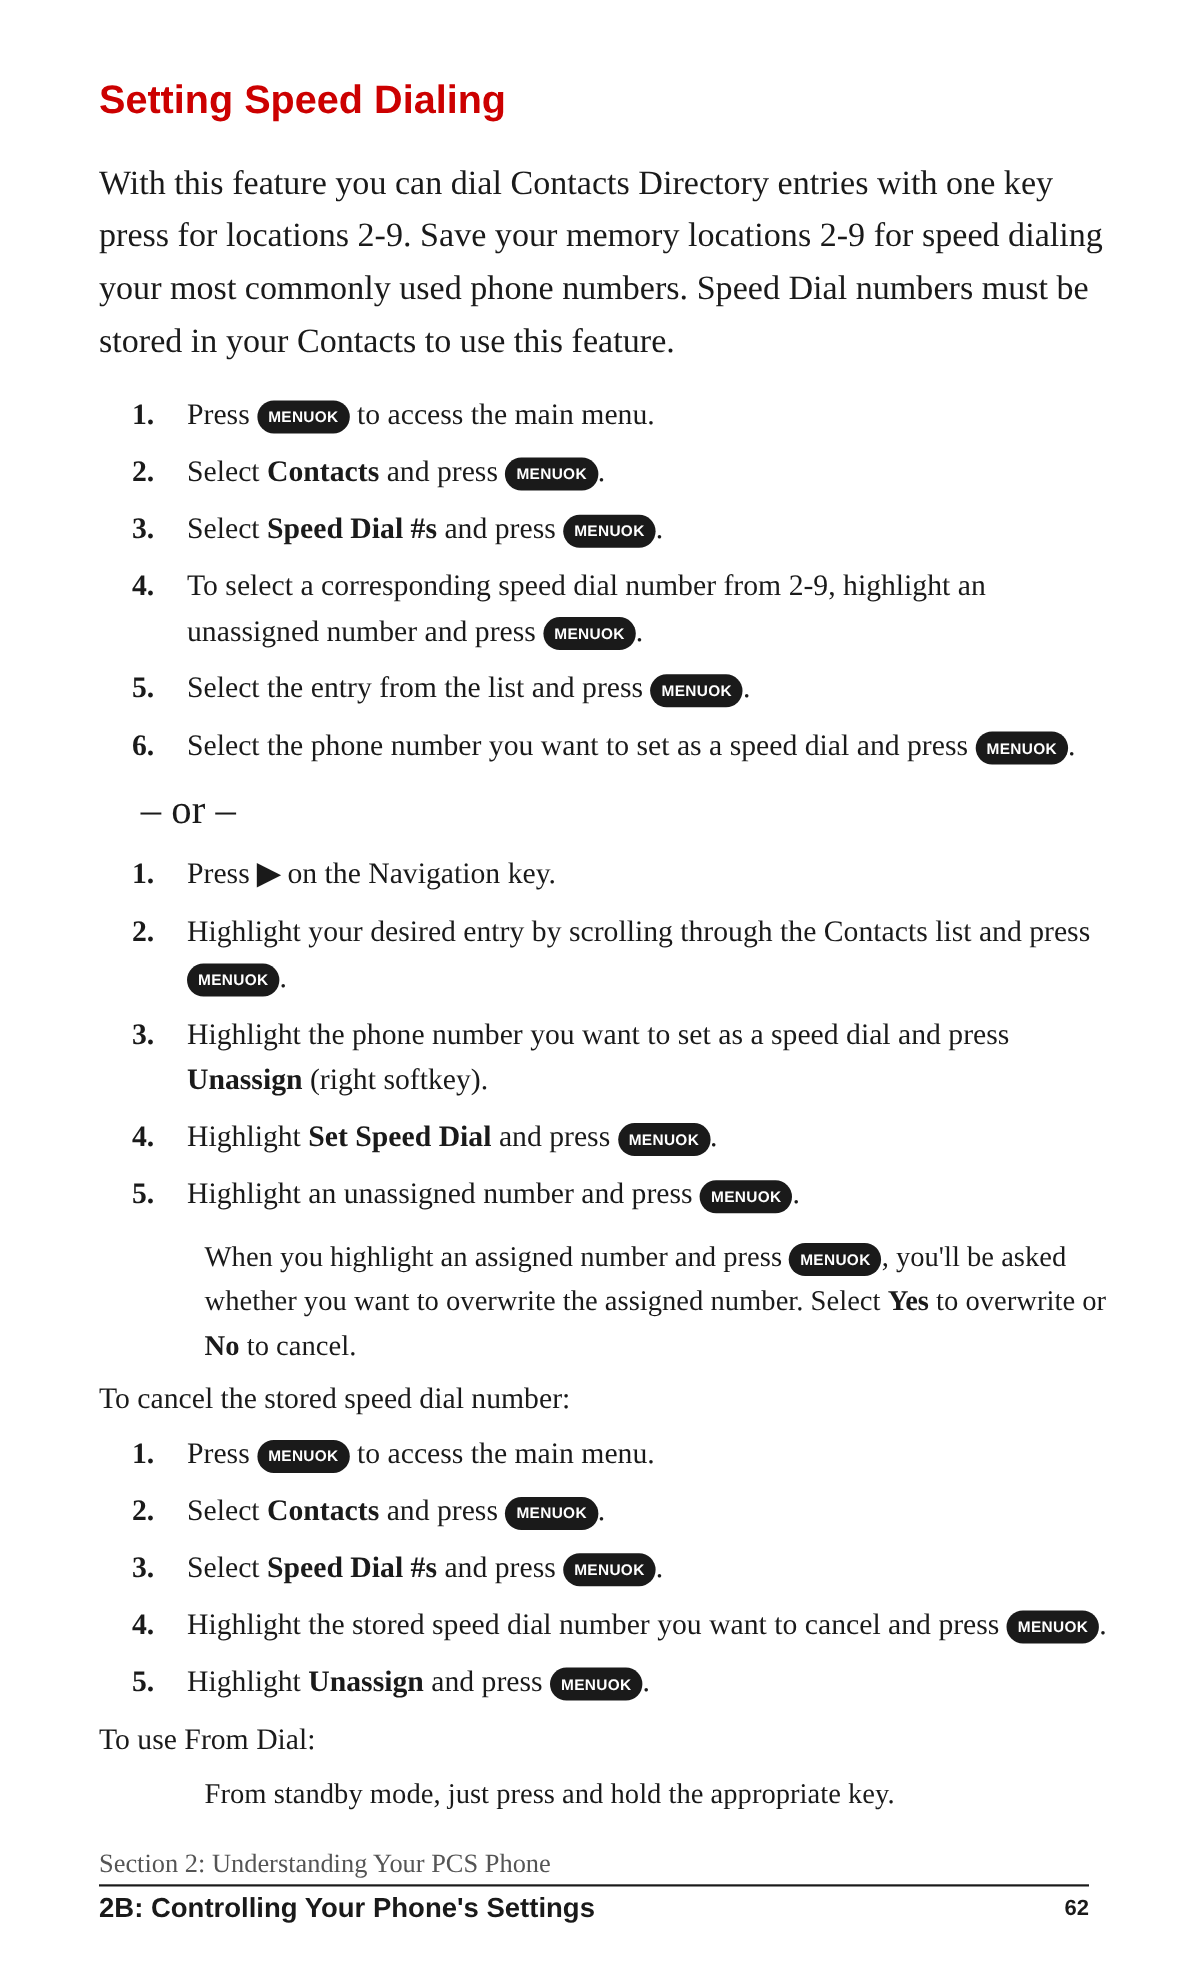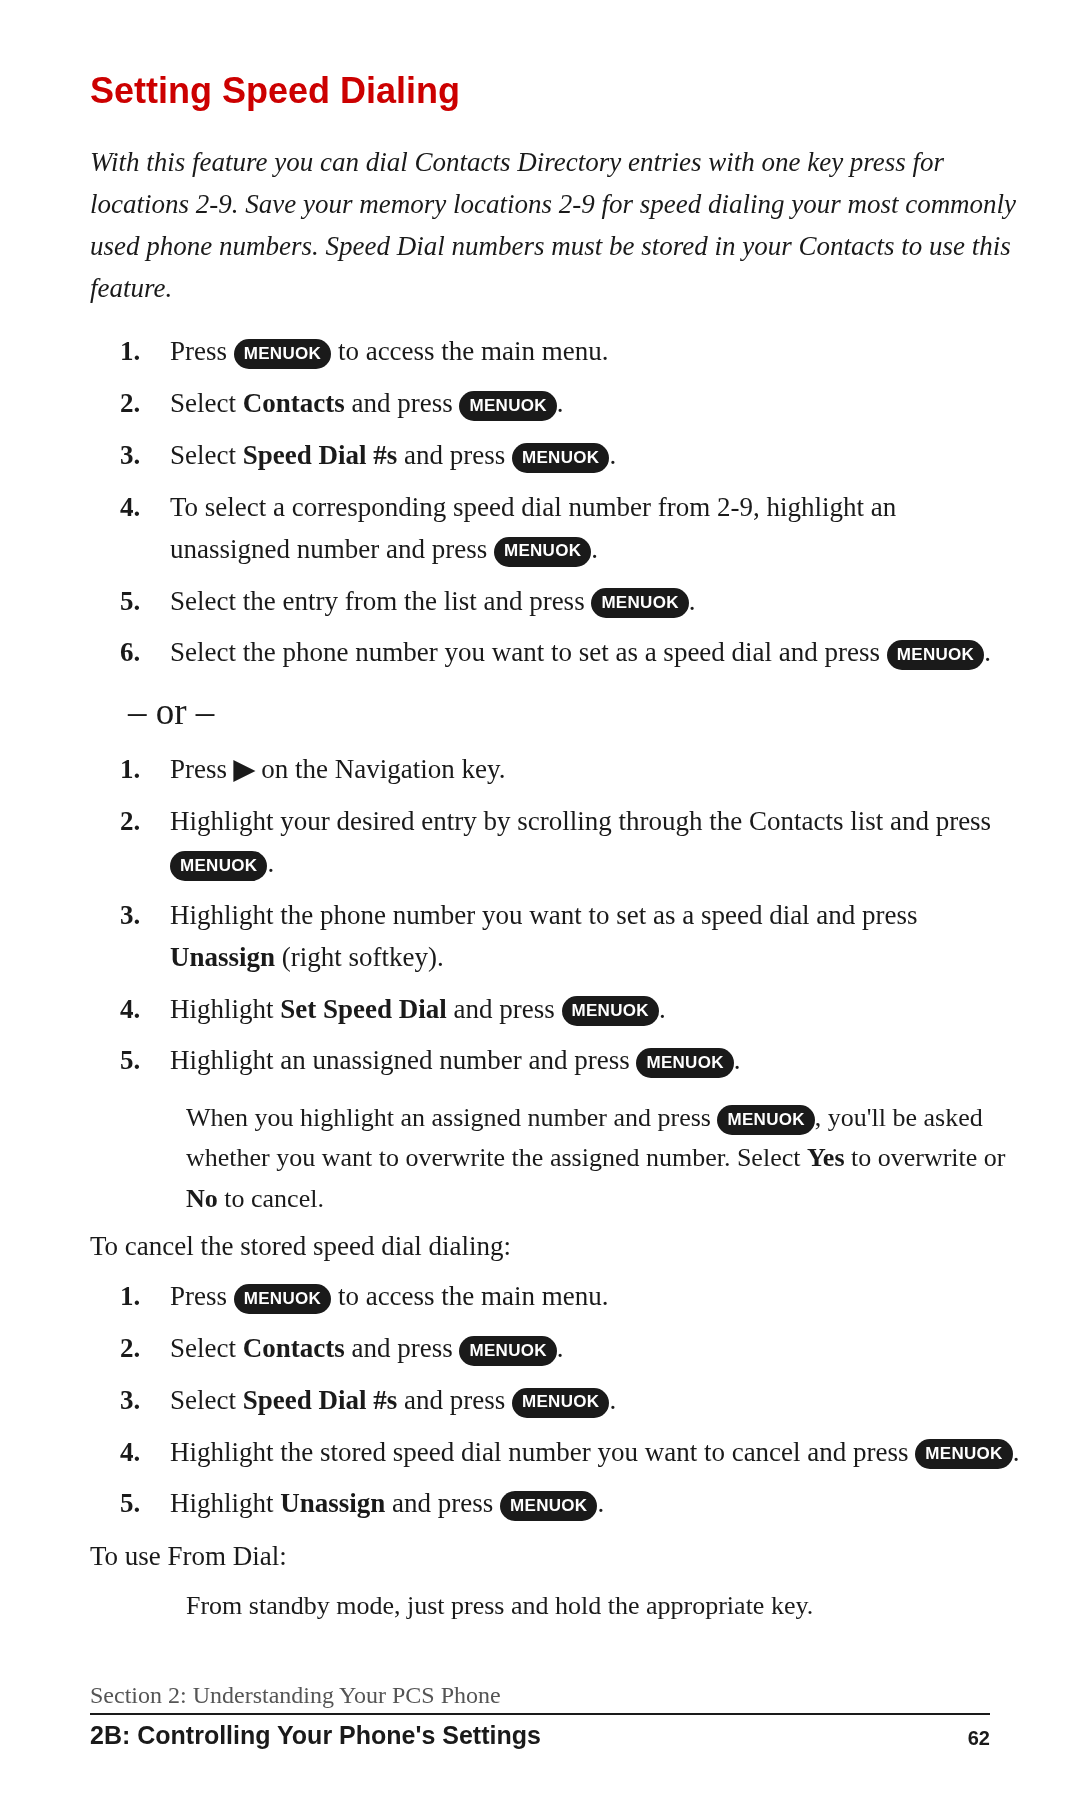--- a/index.html
+++ b/index.html
@@ -20,24 +20,23 @@
 
     .page-title {
       font-family: Arial, sans-serif;
       font-size: 36px;
       font-weight: bold;
       color: #cc0000;
       margin-bottom: 30px;
     }
 
     .intro-text {
-      font-size: 27px;
+      font-size: 31px;
       line-height: 1.55;
       margin-bottom: 22px;
-      font-style: italic;
     }
 
     .section-label {
       font-size: 27px;
       margin-bottom: 14px;
     }
 
     .numbered-list {
       list-style: none;
       margin-left: 30px;
@@ -71,21 +70,21 @@
       padding: 3px 10px;
       vertical-align: middle;
       line-height: 1.2;
       min-width: 52px;
       height: 30px;
       letter-spacing: 0.5px;
     }
 
     .menu-btn .ok-line {
       display: block;
-      font-size: 17px;
+      font-size: 14px;
       text-align: center;
       letter-spacing: 0.3px;
     }
 
     .or-separator {
       font-size: 37px;
       margin: 10px 0 16px 38px;
     }
 
     .indent-block {
@@ -105,21 +104,21 @@
 
     .footer-top {
       font-size: 24px;
       color: #555;
       margin-bottom: 4px;
     }
 
     .footer-bottom {
       display: flex;
       justify-content: space-between;
-      align-items: flex-end;
+      align-items: center;
       border-top: 2px solid #1a1a1a;
       padding-top: 6px;
     }
 
     .footer-section-title {
       font-family: Arial, sans-serif;
       font-size: 25px;
       font-weight: bold;
       color: #1a1a1a;
     }
@@ -235,21 +234,21 @@
 
   </ol>
 
   <div class="indent-block">
     When you highlight an assigned number and press <span class="menu-btn">
         <span class="ok-line">MENU</span>
         <span class="ok-line">OK</span>
       </span>, you'll be asked whether you want to overwrite the assigned number. Select <strong>Yes</strong> to overwrite or <strong>No</strong> to cancel.
   </div>
 
-  <p class="section-label">To cancel the stored speed dial dialing:</p>
+  <p class="section-label">To cancel the stored speed dial number:</p>
 
   <ol class="numbered-list">
 
     <li>
       <span class="num">1.</span>
       Press <span class="menu-btn">
           <span class="ok-line">MENU</span>
           <span class="ok-line">OK</span>
         </span> to access the main menu.
     </li>

